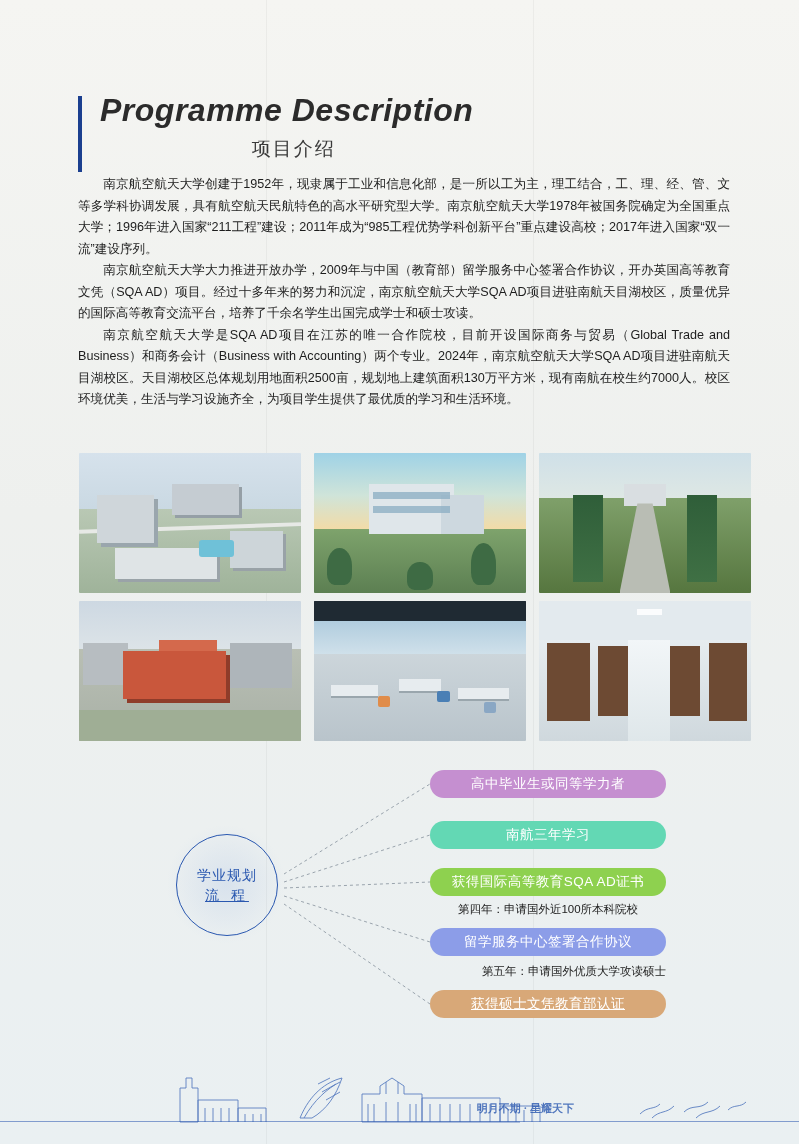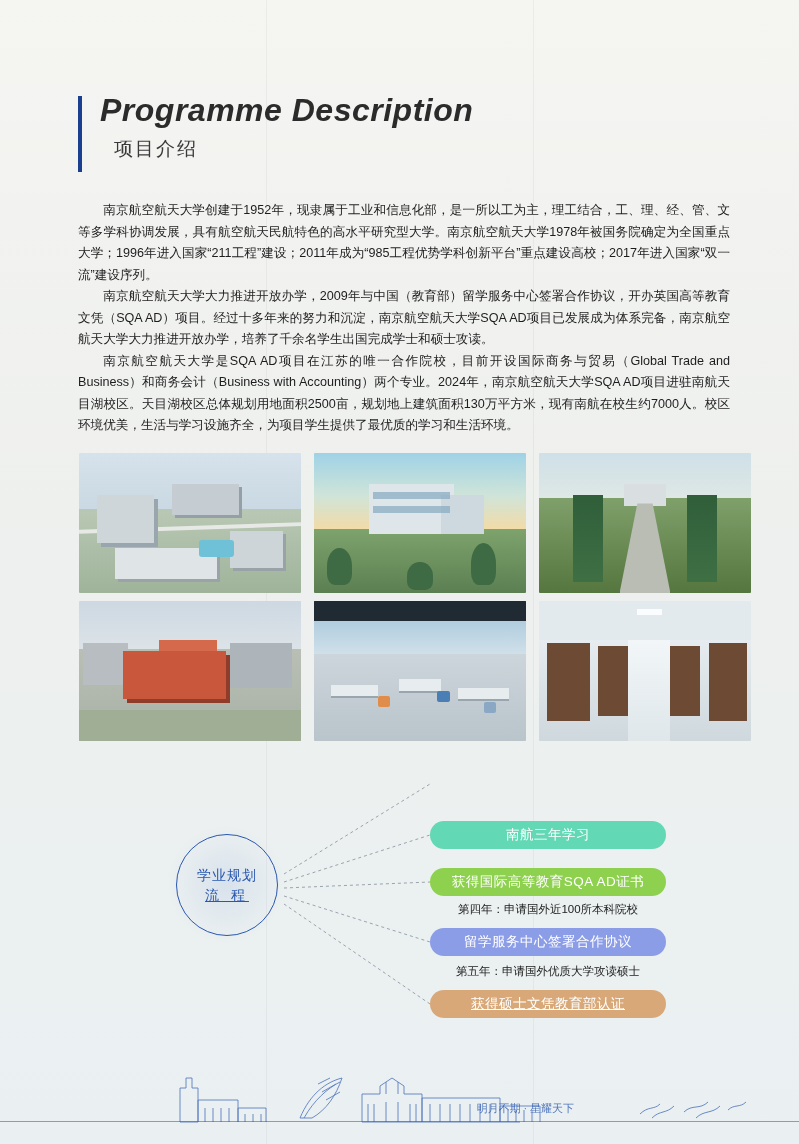--- a/index.html
+++ b/index.html
@@ -15,21 +15,21 @@
     background:
       linear-gradient(180deg,#f5f5f2 0%,#eef0ee 45%,#eaf0f2 100%);
   }
   
   .fold{
     position:absolute;top:0;bottom:0;width:1px;background:rgba(0,0,0,0.04);
   }
 
   
   .title-wrap{
-    position:absolute;left:78px;top:92px;
+    position:absolute;left:78px;top:92px;text-align:center;
   }
   .title-bar{
     position:absolute;left:0;top:4px;width:4px;height:76px;background:#1b3f8f;
   }
   .title-en{
     margin-left:22px;
     font-size:32px;
     font-style:italic;
     font-weight:bold;
     color:#2b2b2b;
@@ -41,21 +41,21 @@
     margin-left:36px;
     margin-top:7px;
     font-size:19px;
     color:#3a3a3a;
     letter-spacing:2px;
   }
 
   
   .body-text{
     position:absolute;
-    left:78px;top:200px;width:652px;
+    left:78px;top:174px;width:652px;
     font-size:12.6px;
     line-height:21.5px;
     color:#1d1d1d;
     text-align:justify;
   }
   .body-text p{margin:0 0 0 0;text-indent:2em;}
 
   
   .photos{
     position:absolute;left:79px;top:453px;
@@ -156,45 +156,45 @@
   .pill.p-1{top:14px;background:#c58fd0;}
   .pill.p-2{top:65px;background:#63d8b4;}
   .pill.p-3{top:112px;background:#8ed14f;}
   .pill.p-4{top:172px;background:#8c9de8;}
   .pill.p-5{top:234px;background:#d8a878;text-decoration:underline;}
   .note{
     position:absolute;left:352px;width:236px;text-align:center;
     font-size:11.5px;color:#222;
   }
   .note.n-1{top:146px;}
-  .note.n-2{top:208px;}
+  .note.n-2{top:208px;text-align:right;}
   .connector{position:absolute;left:0;top:0;width:100%;height:100%;}
 
   
-  .footer{position:absolute;left:0;bottom:0;width:634px;height:96px;}
+  .footer{position:absolute;left:0;bottom:0;width:634px;height:96px;font-weight:bold;}
   .footer-line{position:absolute;left:0;bottom:22px;width:799px;height:1px;background:#2a58b0;opacity:.55;}
   .sig{position:absolute;right:60px;bottom:28px;font-size:11px;color:#2a58b0;opacity:.8;font-family:"Liberation Serif",serif;}
 </style>
 </head>
 <body>
 
 <div class="page">
 
   <div class="fold" style="left:266px"></div>
   <div class="fold" style="left:533px"></div>
 
   <div class="title-wrap">
     <div class="title-bar"></div>
     <div class="title-en">Programme Description</div>
     <div class="title-cn">项目介绍</div>
   </div>
 
   <div class="body-text">
     <p>南京航空航天大学创建于1952年，现隶属于工业和信息化部，是一所以工为主，理工结合，工、理、经、管、文等多学科协调发展，具有航空航天民航特色的高水平研究型大学。南京航空航天大学1978年被国务院确定为全国重点大学；1996年进入国家“211工程”建设；2011年成为“985工程优势学科创新平台”重点建设高校；2017年进入国家“双一流”建设序列。</p>
-    <p>南京航空航天大学大力推进开放办学，2009年与中国（教育部）留学服务中心签署合作协议，开办英国高等教育文凭（SQA AD）项目。经过十多年来的努力和沉淀，南京航空航天大学SQA AD项目已发展成为体系完备，南京航空航天大学大力推进开放办学，培养了千余名学生出国完成学士和硕士攻读。</p>
+    <p>南京航空航天大学大力推进开放办学，2009年与中国（教育部）留学服务中心签署合作协议，开办英国高等教育文凭（SQA AD）项目。经过十多年来的努力和沉淀，南京航空航天大学SQA AD项目进驻南航天目湖校区，质量优异的国际高等教育交流平台，培养了千余名学生出国完成学士和硕士攻读。</p>
     <p>南京航空航天大学是SQA AD项目在江苏的唯一合作院校，目前开设国际商务与贸易（Global Trade and Business）和商务会计（Business with Accounting）两个专业。2024年，南京航空航天大学SQA AD项目进驻南航天目湖校区。天目湖校区总体规划用地面积2500亩，规划地上建筑面积130万平方米，现有南航在校生约7000人。校区环境优美，生活与学习设施齐全，为项目学生提供了最优质的学习和生活环境。</p>
   </div>
 
   <div class="photos">
 
     <div class="photo p1">
       <div class="sky"></div>
         <div class="ground"></div>
       <div class="road"></div>
       <div class="b1"></div>
@@ -277,20 +277,21 @@
         <path d="M206,148 L352,248"></path>
       </g>
     </svg>
 
     <div class="halo"></div>
     <div class="circle">
       <div class="l1">学业规划</div>
       <div class="l2">流 程</div>
     </div>
 
+    <div class="pill p-1">高中毕业生或同等学力者</div>
     <div class="pill p-2">南航三年学习</div>
     <div class="pill p-3">获得国际高等教育SQA AD证书</div>
     <div class="note n-1">第四年：申请国外近100所本科院校</div>
     <div class="pill p-4">留学服务中心签署合作协议</div>
     <div class="note n-2">第五年：申请国外优质大学攻读硕士</div>
     <div class="pill p-5">获得硕士文凭教育部认证</div>
   </div>
 
   <div class="footer">
     <div class="footer-line"></div>

